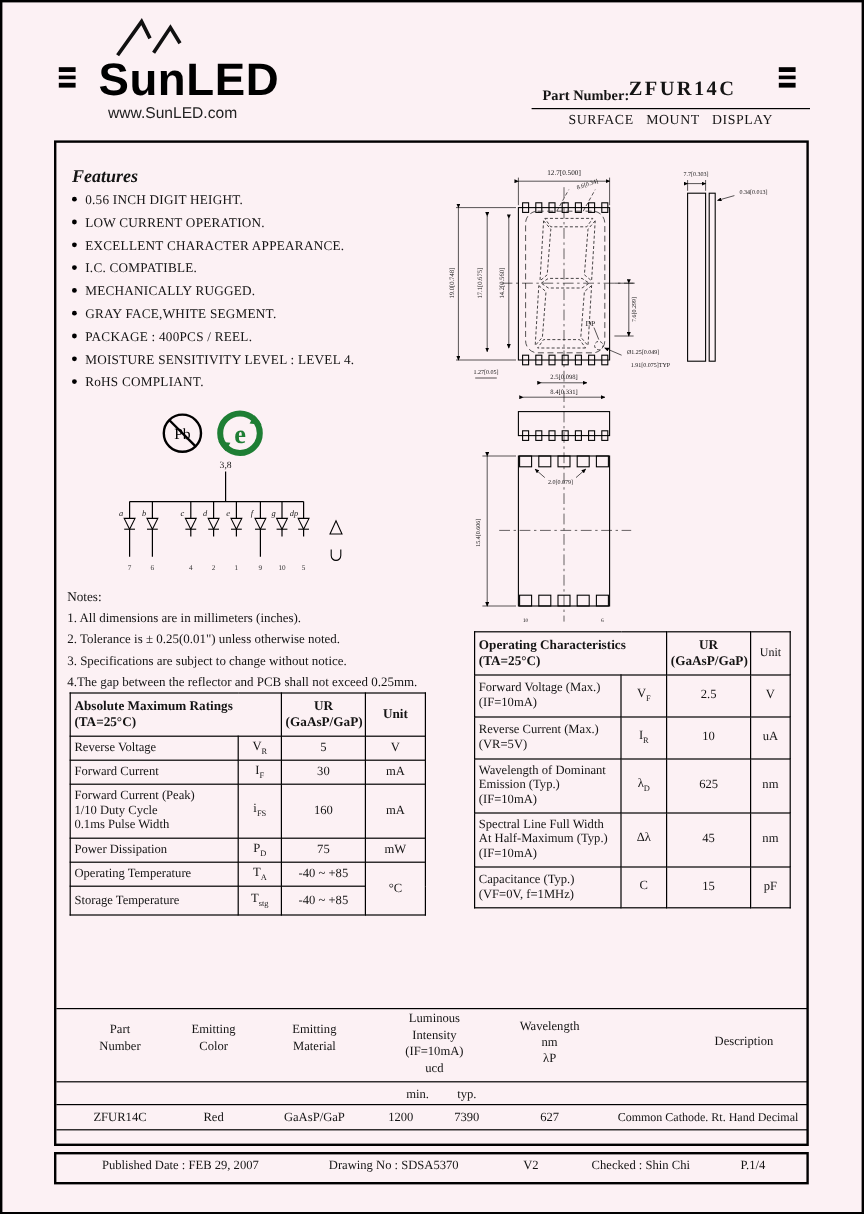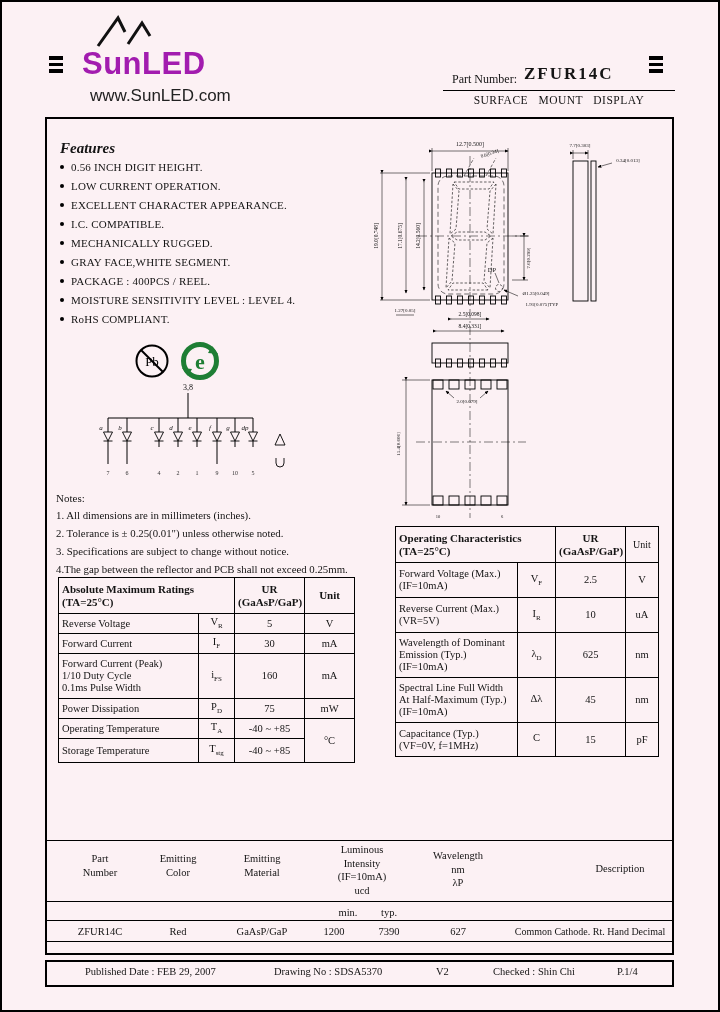--- a/index.html
+++ b/index.html
@@ -2,25 +2,25 @@
 <html><head>
 <meta charset="utf-8">
 <style>
   html,body{margin:0;padding:0}
   body{width:720px;height:1012px;position:relative;background:#fcf1f4;
        font-family:"Liberation Serif","DejaVu Serif",serif;color:#141414;overflow:hidden}
   .abs{position:absolute}
   .page-frame{left:0;top:0;width:716px;height:1008px;border:2px solid #000;pointer-events:none}
   
   .logo-word{left:82px;top:46px;font-family:"Liberation Sans","DejaVu Sans",sans-serif;
-             font-weight:bold;font-size:31px;letter-spacing:.5px;color:#a21caf}
-  .logo-url{left:90px;top:86px;font-family:"Liberation Sans","DejaVu Sans",sans-serif;font-size:17px;color:#222}
+             font-weight:bold;font-size:38px;letter-spacing:.5px;color:#000000}
+  .logo-url{left:90px;top:86px;font-family:"Liberation Sans","DejaVu Sans",sans-serif;font-size:13px;color:#222}
   .menu{display:flex;flex-direction:column;gap:3px}
   .menu b{display:block;width:14px;height:3.5px;background:#000}
-  .pn-label{left:452px;top:72px;font-size:12px;font-weight:normal}
+  .pn-label{left:452px;top:72px;font-size:12px;font-weight:bold}
   .pn-value{left:524px;top:64px;font-size:17px;font-weight:bold;letter-spacing:2px}
   .pn-rule{left:443px;top:90px;width:232px;height:1px;background:#000}
   .subtitle{left:443px;top:94px;width:232px;text-align:center;font-size:11.5px;word-spacing:7px;letter-spacing:.5px}
   
   .main-box{left:45px;top:117px;width:629px;height:838px;border:2px solid #000;box-sizing:border-box}
   .feat-title{left:60px;top:140px;font-size:15px;font-weight:bold}
   .feat-item{left:60px;font-size:11px;letter-spacing:.2px;white-space:nowrap}
   .feat-item::before{content:"";display:inline-block;width:4px;height:4px;border-radius:50%;
                      background:#000;margin-right:7px;vertical-align:2px}
   .notes-title{left:56px;top:492px;font-size:11px}

